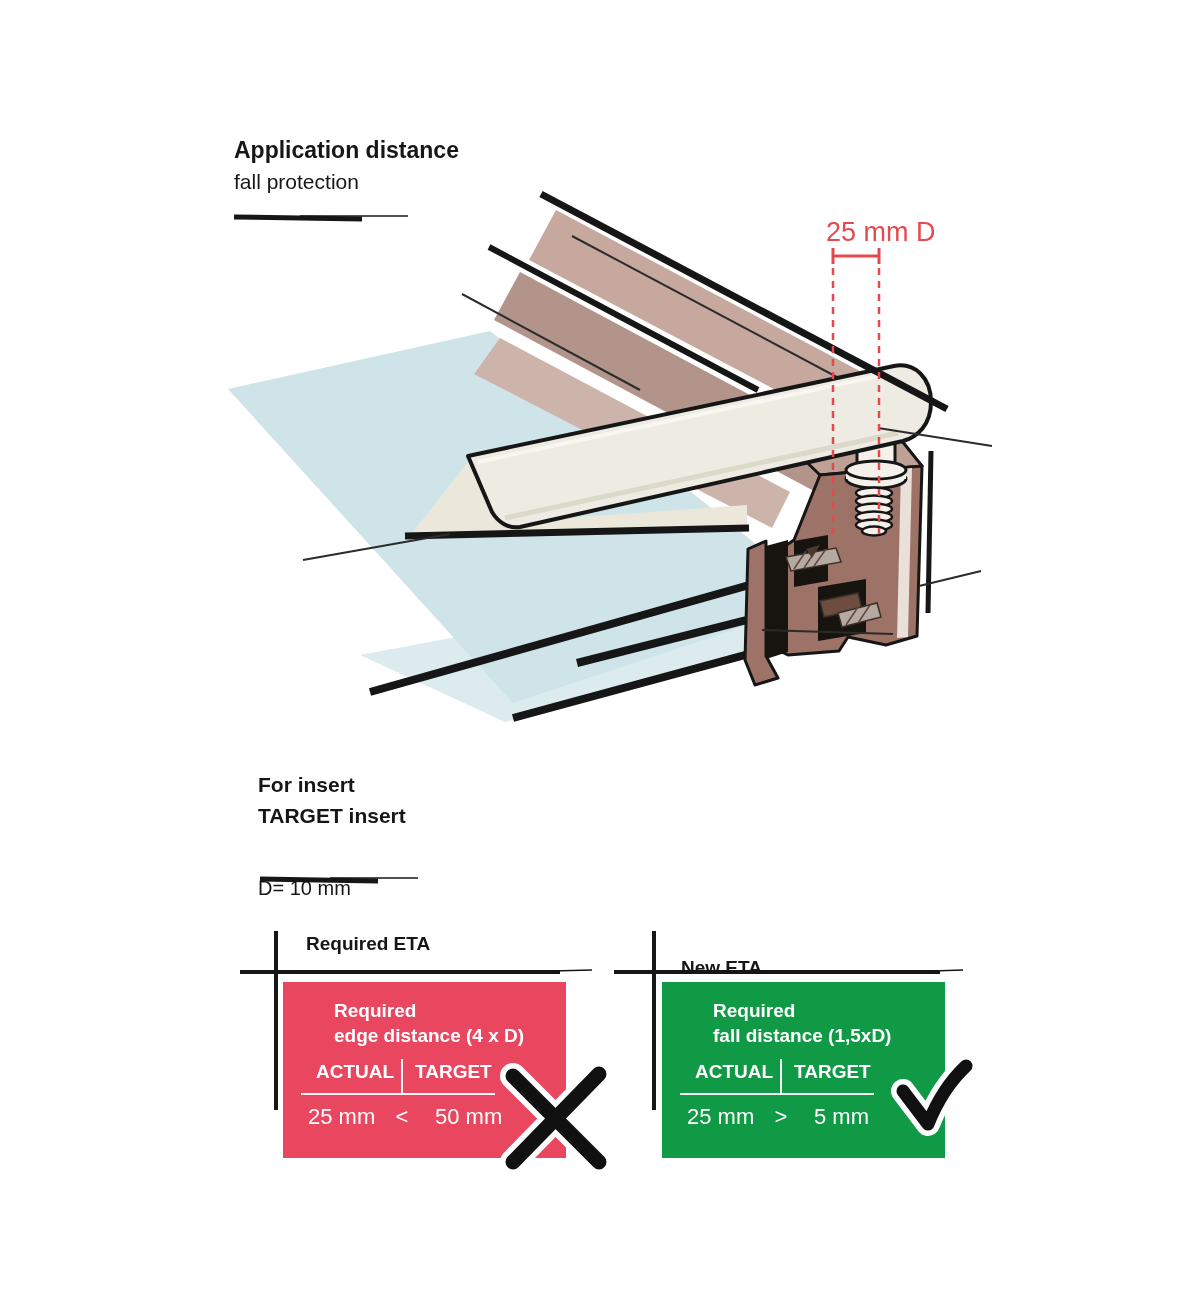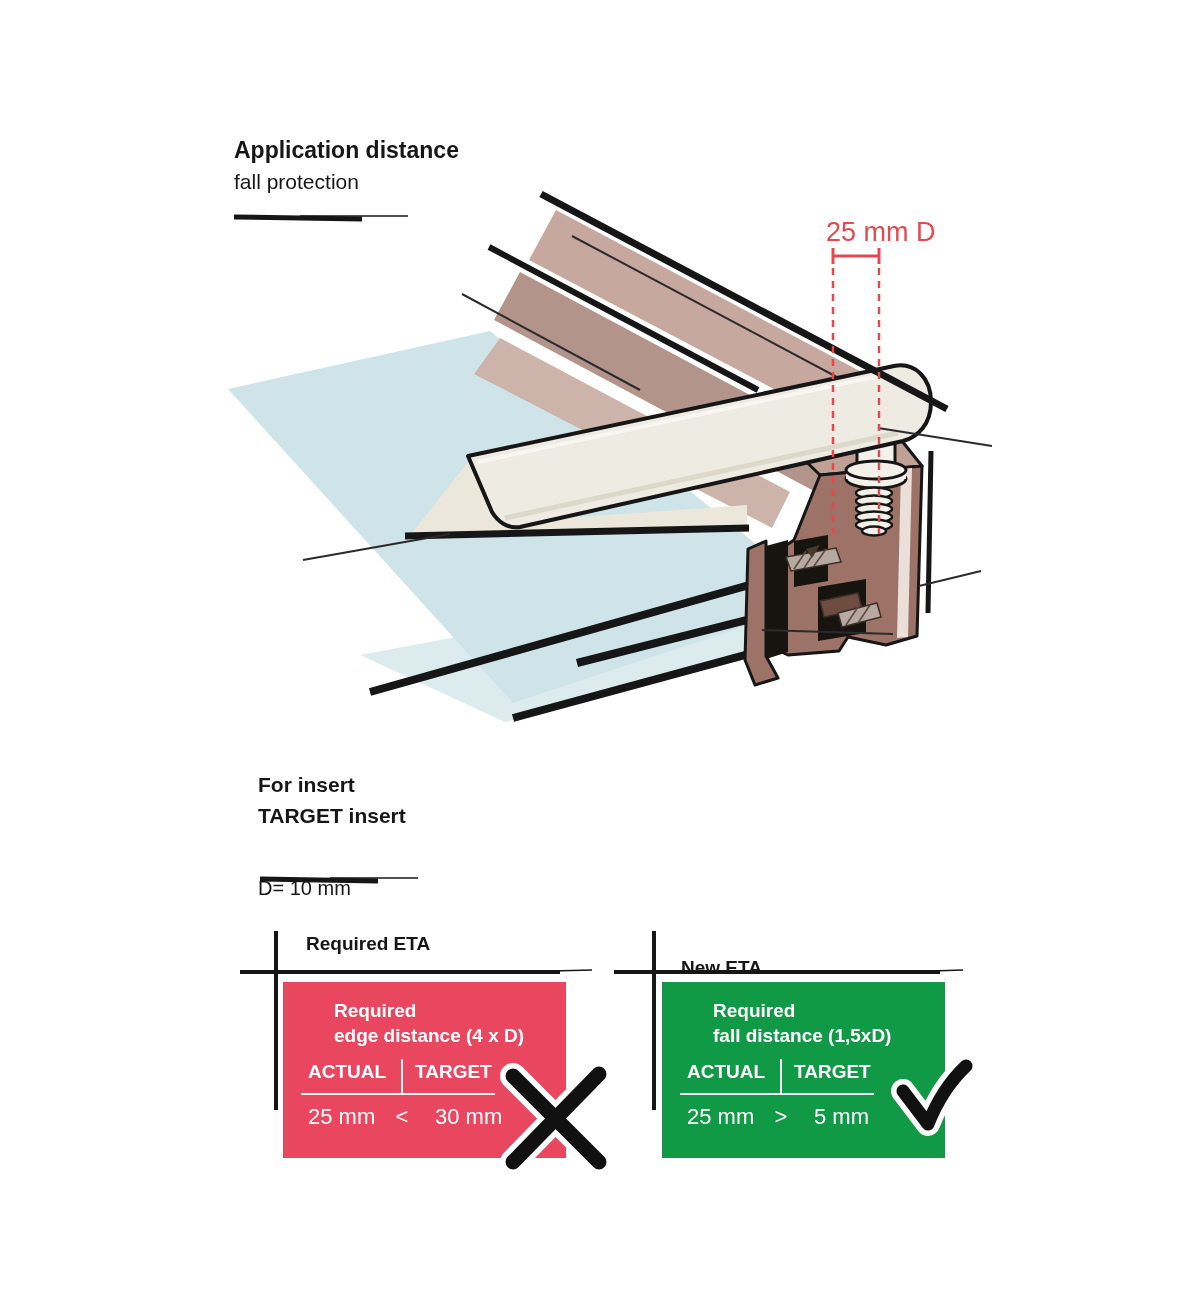--- a/index.html
+++ b/index.html
@@ -8,21 +8,21 @@
   #scene{position:absolute;left:0;top:0;}
   .abs{position:absolute;}
   .title-main{font-size:23px;font-weight:bold;line-height:26px;}
   .title-sub{font-size:21px;line-height:24px;}
   .note-line-b{font-size:21px;font-weight:bold;line-height:24px;}
   .note-line-r{font-size:20px;line-height:24px;}
   .eta-label{font-size:19px;font-weight:bold;}
   .box{position:absolute;width:283px;height:176px;color:#ffffff;}
   .box .req{position:absolute;left:25px;top:16px;font-weight:bold;font-size:19px;line-height:25px;white-space:nowrap;margin-left:26px;}
   .box .col-label{position:absolute;top:79px;font-weight:bold;font-size:19px;}
-  .box .col-actual{left:25px;}
+  .box .col-actual{left:33px;}
   .box .col-target{left:132px;}
   .box .divider{position:absolute;left:118px;top:77px;width:2px;height:34px;background:rgba(255,255,255,.95);}
   .box .rule{position:absolute;left:18px;top:111px;width:194px;height:2px;background:rgba(255,255,255,.95);}
   .box .val{position:absolute;top:122px;font-size:22px;}
   .box .val-actual{left:25px;}
   .box .val-comp{left:106px;width:26px;text-align:center;}
   .box .val-target{left:152px;}
   .mark-svg{position:absolute;pointer-events:none;}
   svg text{font-family:"Liberation Sans","DejaVu Sans",sans-serif;}
 </style>
@@ -148,21 +148,21 @@
     <div class="req">
       <span>Required</span><br>
       <span>edge distance (4 x D)</span>
     </div>
     <div class="col-label col-actual">ACTUAL</div>
     <div class="divider"></div>
     <div class="col-label col-target">TARGET</div>
     <div class="rule"></div>
     <div class="val val-actual">25 mm</div>
     <div class="val val-comp">&lt;</div>
-    <div class="val val-target">30 mm</div>
+    <div class="val val-target">50 mm</div>
     <svg class="mark-svg" style="left:200px;top:62px;" width="150" height="150" viewBox="0 0 150 150">
       <g stroke-linecap="round">
         <line x1="30" y1="32" x2="116" y2="118" stroke="#ffffff" stroke-width="26"></line>
         <line x1="116" y1="30" x2="30" y2="118" stroke="#ffffff" stroke-width="26"></line>
         <line x1="30" y1="32" x2="116" y2="118" stroke="#111111" stroke-width="15"></line>
         <line x1="116" y1="30" x2="30" y2="118" stroke="#111111" stroke-width="15"></line>
       </g>
     </svg>
   </div>
 

